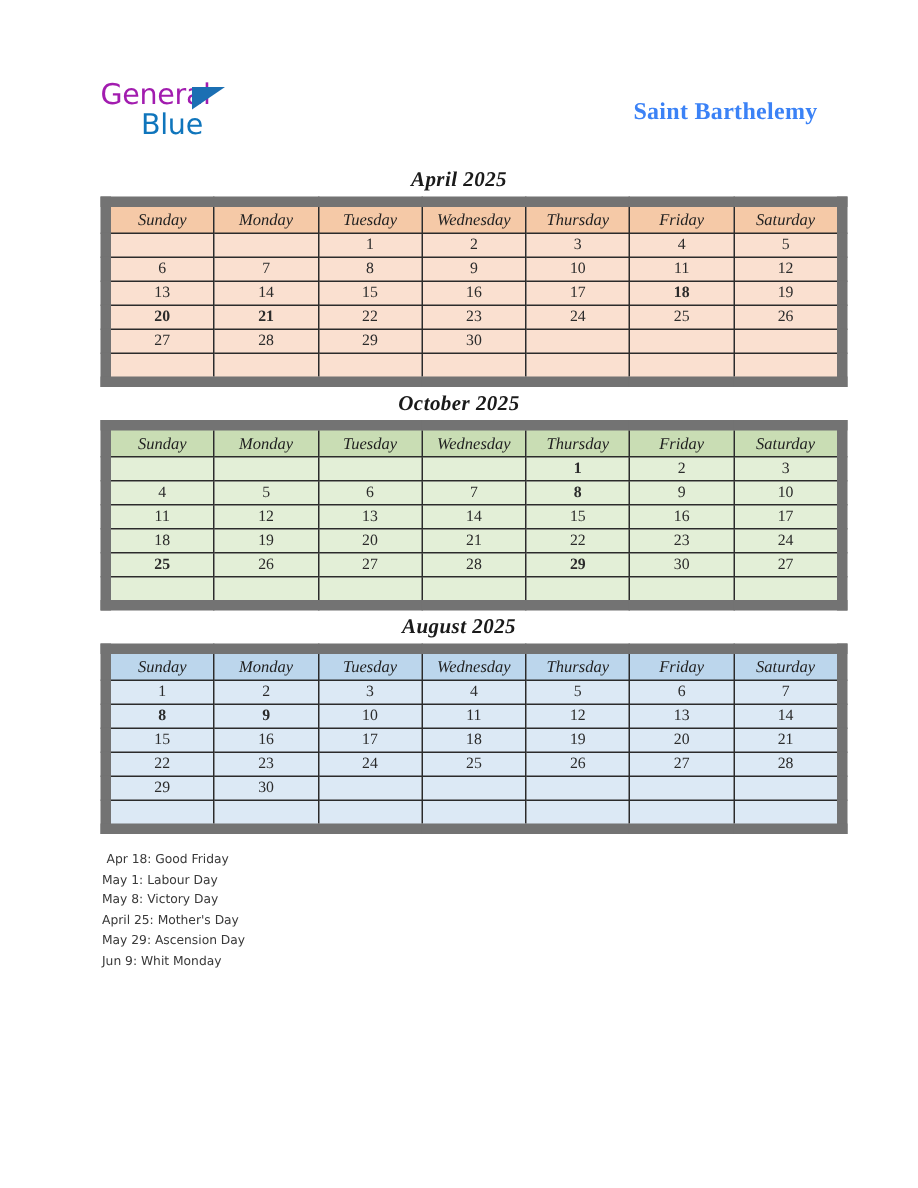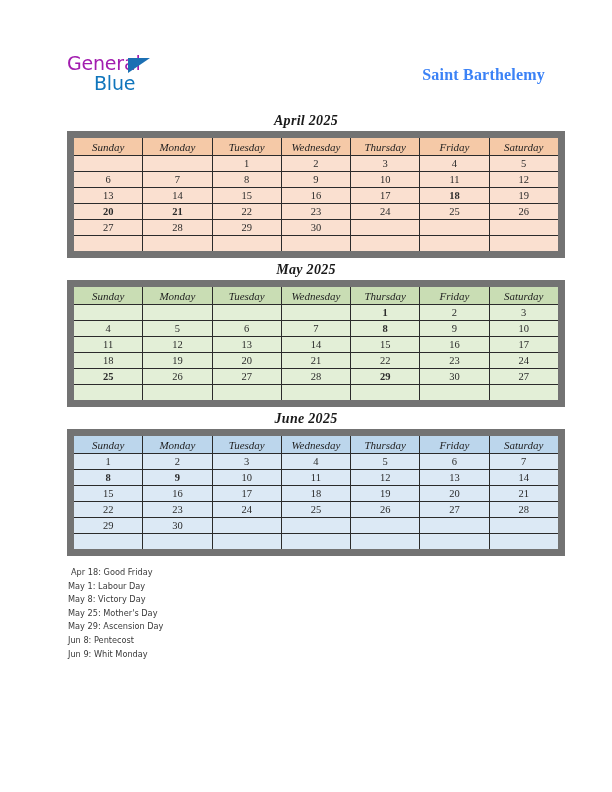--- a/index.html
+++ b/index.html
@@ -231,21 +231,21 @@
           <td class="day-empty"></td>
           <td class="day-empty"></td>
           <td class="day-empty"></td>
           <td class="day-empty"></td>
         </tr>
       </tbody>
   </table>
 </div>
 
 <div class="month-block" id="month-may">
-  <div class="month-title">May 2025</div>
+  <div class="month-title">October 2025</div>
   <table class="calendar">
     <thead>
         <tr>
           <th>Sunday</th>
           <th>Monday</th>
           <th>Tuesday</th>
           <th>Wednesday</th>
           <th>Thursday</th>
           <th>Friday</th>
           <th>Saturday</th>
@@ -304,21 +304,21 @@
           <td class="day-empty"></td>
           <td class="day-empty"></td>
           <td class="day-empty"></td>
           <td class="day-empty"></td>
         </tr>
       </tbody>
   </table>
 </div>
 
 <div class="month-block" id="month-june">
-  <div class="month-title">June 2025</div>
+  <div class="month-title">August 2025</div>
   <table class="calendar">
     <thead>
         <tr>
           <th>Sunday</th>
           <th>Monday</th>
           <th>Tuesday</th>
           <th>Wednesday</th>
           <th>Thursday</th>
           <th>Friday</th>
           <th>Saturday</th>
@@ -380,17 +380,16 @@
           <td class="day-empty"></td>
         </tr>
       </tbody>
   </table>
 </div>
 
 <div id="holiday-list">
     <div class="holiday-item">Apr 18: Good Friday</div>
     <div class="holiday-item">May 1: Labour Day</div>
     <div class="holiday-item">May 8: Victory Day</div>
-    <div class="holiday-item">May 25: Mother's Day</div>
+    <div class="holiday-item">April 25: Mother's Day</div>
     <div class="holiday-item">May 29: Ascension Day</div>
-    <div class="holiday-item">Jun 8: Pentecost</div>
     <div class="holiday-item">Jun 9: Whit Monday</div>
   </div>
 
 </body></html>

